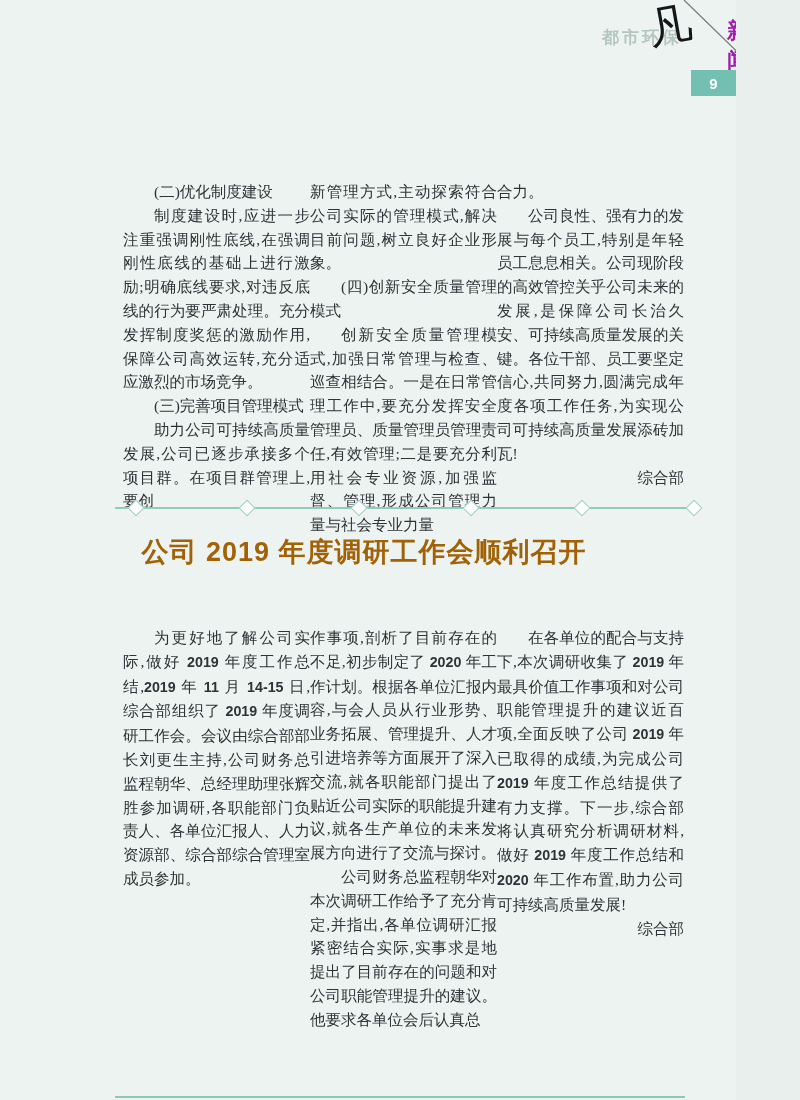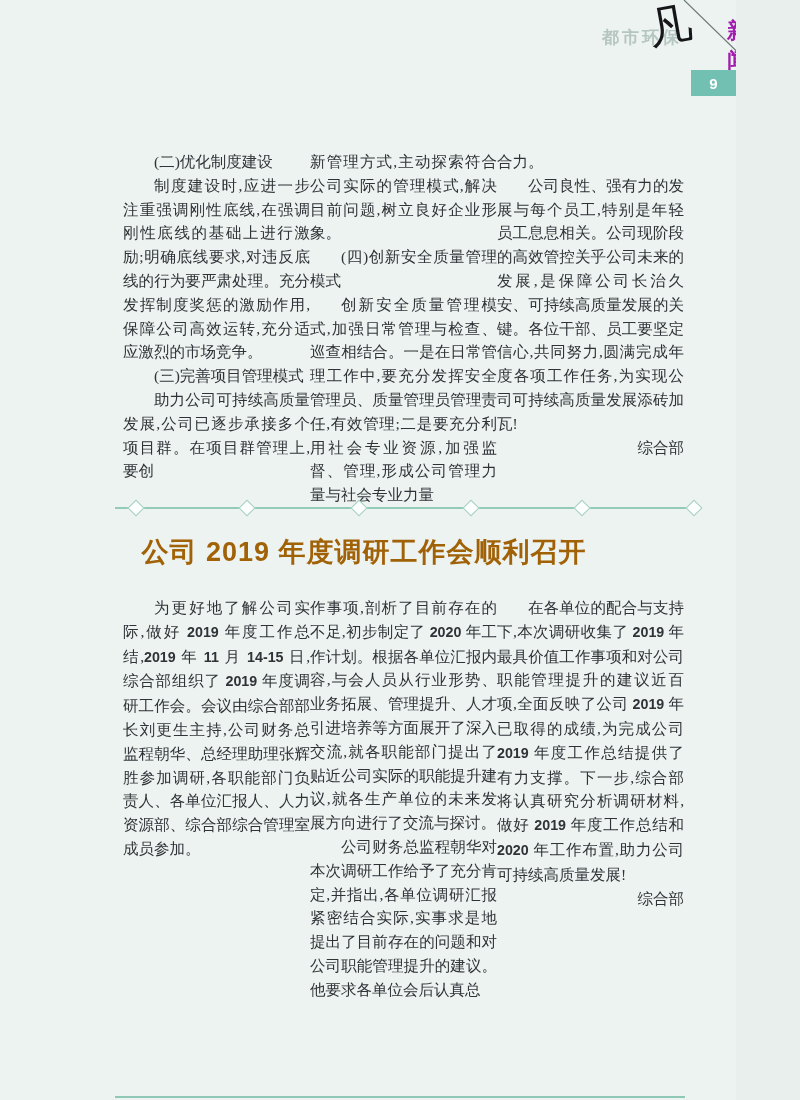--- a/index.html
+++ b/index.html
@@ -36,21 +36,21 @@
   .pagenum{
     position:absolute;right:0;top:70px;width:45px;height:26px;
     background:var(--accent,#72c0b1);
     color:#ffffff;font-family:"Liberation Sans", sans-serif;
     font-size:15px;font-weight:bold;
     display:flex;align-items:center;justify-content:center;
   }
   
   .cols{
     position:absolute;left:123px;width:561px;
-    display:flex;
+    display:flex;margin-top:30px;
   }
   .cols.top{top:150px;}
   .cols.article{top:596px;}
   .col{
     flex:1 1 0;min-width:0;
     font-size:15.5px;line-height:23.8px;
     text-align:justify;
   }
   .para{margin:0;}
   .para.indent{text-indent:2em;}

